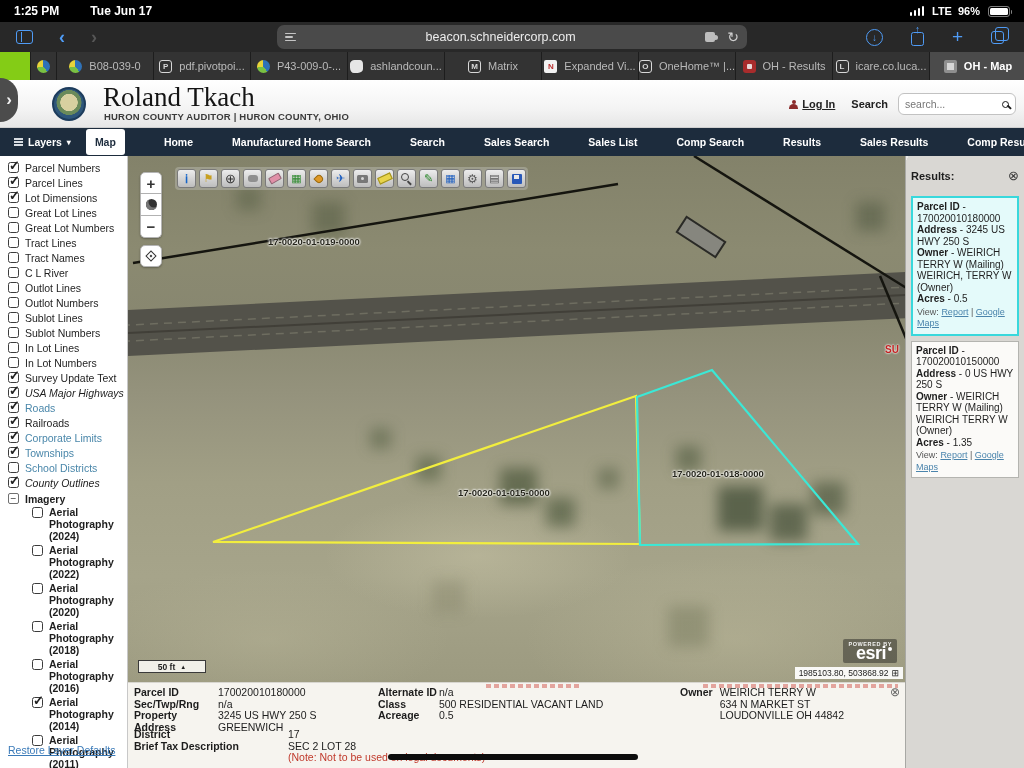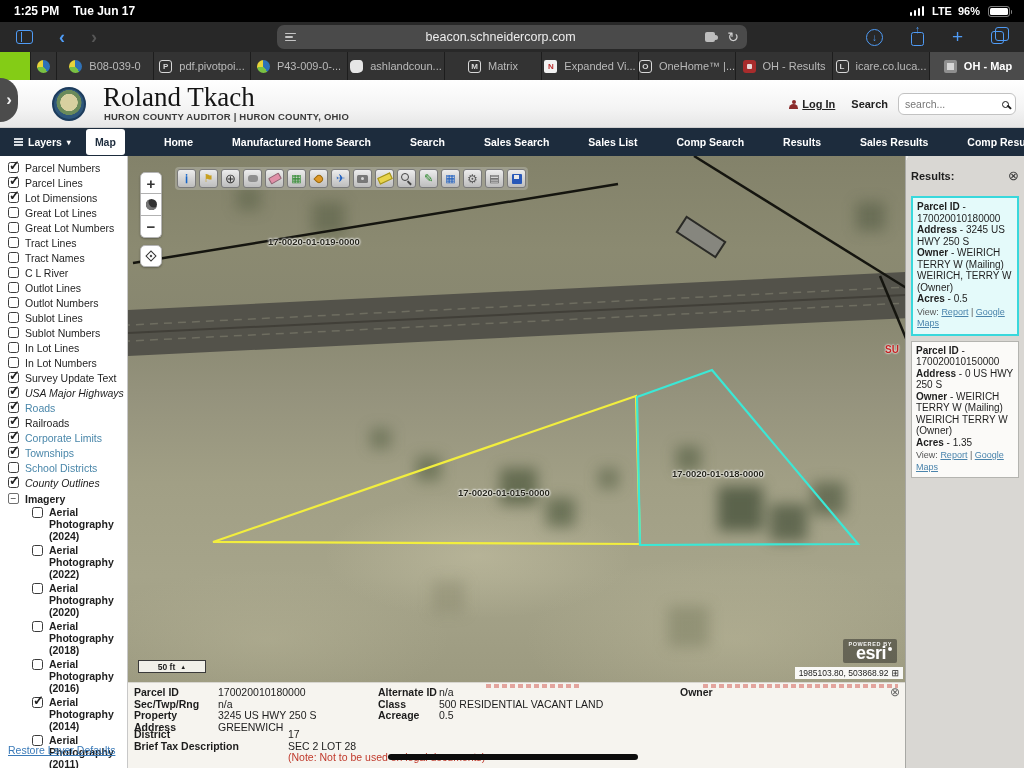--- a/index.html
+++ b/index.html
@@ -3,21 +3,21 @@
 <meta charset="utf-8">
 <style>
   * { margin:0; padding:0; box-sizing:border-box; }
   body { font-family:"Liberation Sans", sans-serif; background:#000; }
   .screen { position:relative; width:1024px; height:768px; overflow:hidden; background:#000; }
 
   
   .statusbar { position:absolute; left:0; top:0; width:1024px; height:22px; background:#000;
     display:flex; justify-content:space-between; align-items:center; padding:0 14px;
     color:#fff; font-size:12px; font-weight:700; }
-  .sb-left { display:flex; gap:14px; }
+  .sb-left { display:flex; gap:31px; }
   .sb-right { display:flex; gap:6px; align-items:center; font-size:11px; }
   .sig { display:flex; align-items:flex-end; gap:1.5px; height:10px; margin-right:2px; }
   .sig i { display:block; width:2.5px; background:#fff; border-radius:1px; }
   .batt { position:relative; width:22px; height:11px; border:1px solid rgba(255,255,255,.5); border-radius:3px; margin-left:2px; }
   .batt-fill { position:absolute; left:1px; top:1px; bottom:1px; width:18px; background:#fff; border-radius:1.5px; }
   .batt-tip { position:absolute; right:-3px; top:3px; width:1.5px; height:4px; background:rgba(255,255,255,.5); border-radius:0 1px 1px 0; }
 
   
   .browserbar { position:absolute; left:0; top:22px; width:1024px; height:30px; background:#282828; }
   .bb-left { position:absolute; left:16px; top:0; height:30px; display:flex; align-items:center; gap:26px; }
@@ -584,20 +584,25 @@
           <span><span>3245 US HWY 250 S</span><br><span>GREENWICH</span></span>
         </div>
     </div>
     <div class="d-col2">
       <div><span class="d-lab2">Alternate ID</span> <span>n/a</span></div>
       <div><span class="d-lab2">Class</span> <span>500 RESIDENTIAL VACANT LAND</span></div>
       <div><span class="d-lab2">Acreage</span> <span>0.5</span></div>
     </div>
     <div class="d-col3">
       <span class="d-lab3">Owner</span>
+      <span>
+        <span>WEIRICH TERRY W</span><br>
+        <span>634 N MARKET ST</span><br>
+        <span>LOUDONVILLE OH 44842</span>
+      </span>
     </div>
     <div class="d-col4">
       <div><span class="d-lab4">District</span><span>17</span></div>
       <div><span class="d-lab4">Brief Tax Description</span><span>SEC 2 LOT 28</span></div>
       <div class="d-note">(Note: Not to be used on legal documents)</div>
     </div>
     <button class="d-close">⊗</button>
   </div>
 
   <div class="home-ind"></div>

